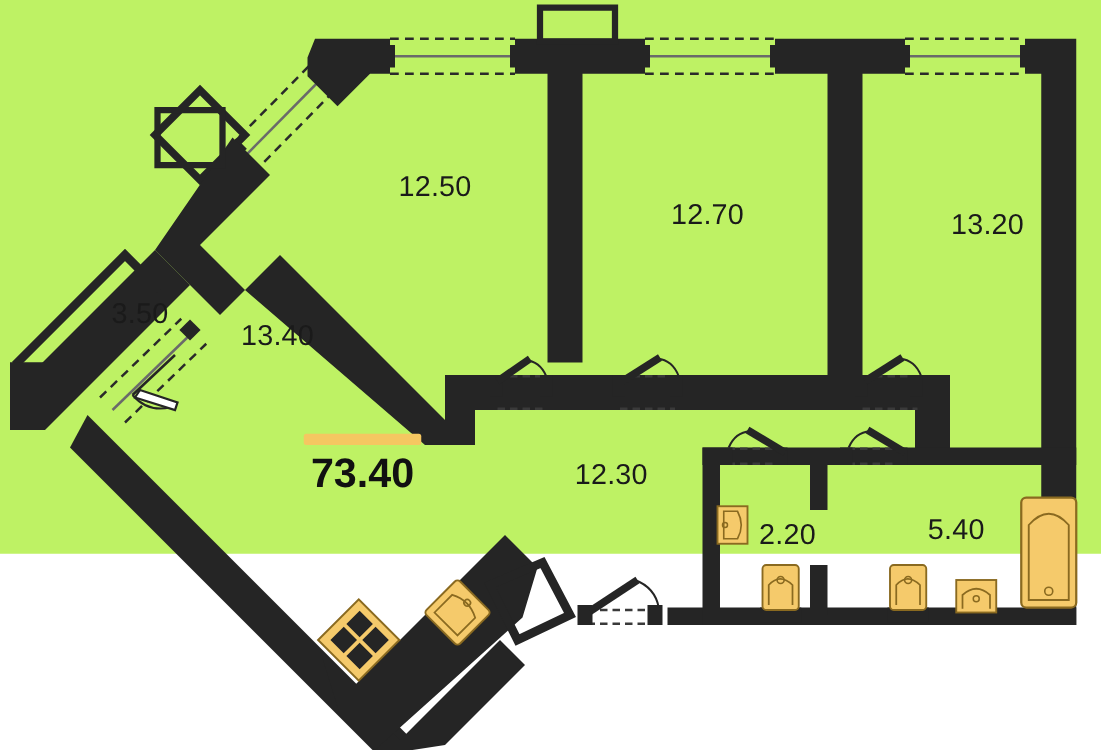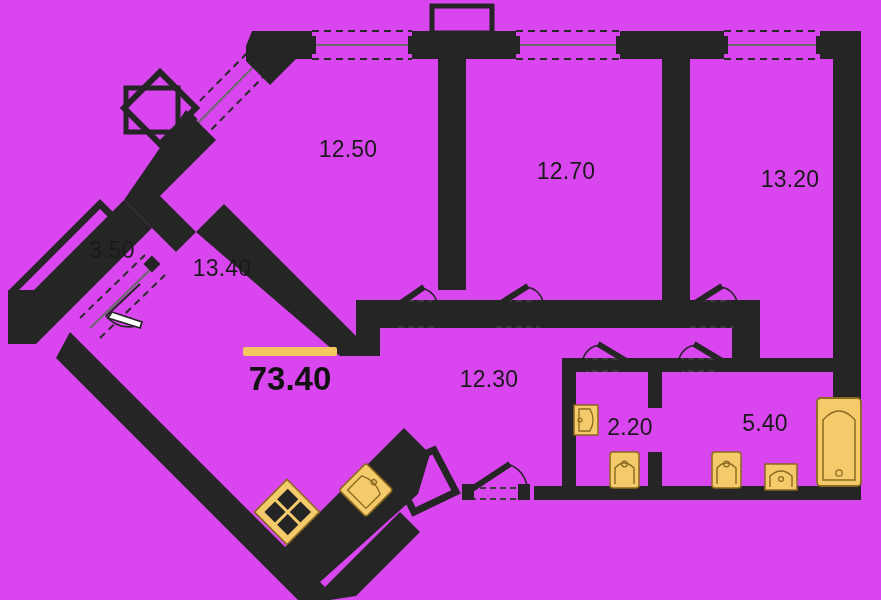--- a/index.html
+++ b/index.html
@@ -9,22 +9,22 @@
   }
   body {
     width: 881px;
     height: 600px;
     font-family: "Liberation Sans", sans-serif;
     overflow: hidden;
   }
   #floorplan-root {
     position: relative;
     width: 881px;
-    height: 600px;
-    background: #d946ef;
+    height: 443px;
+    background: #bef264;
   }
   svg.plan {
     display: block;
     width: 881px;
     height: 600px;
   }
   .room-label {
     font-family: "Liberation Sans", sans-serif;
     font-size: 23px;
     fill: #1a1a1a;

